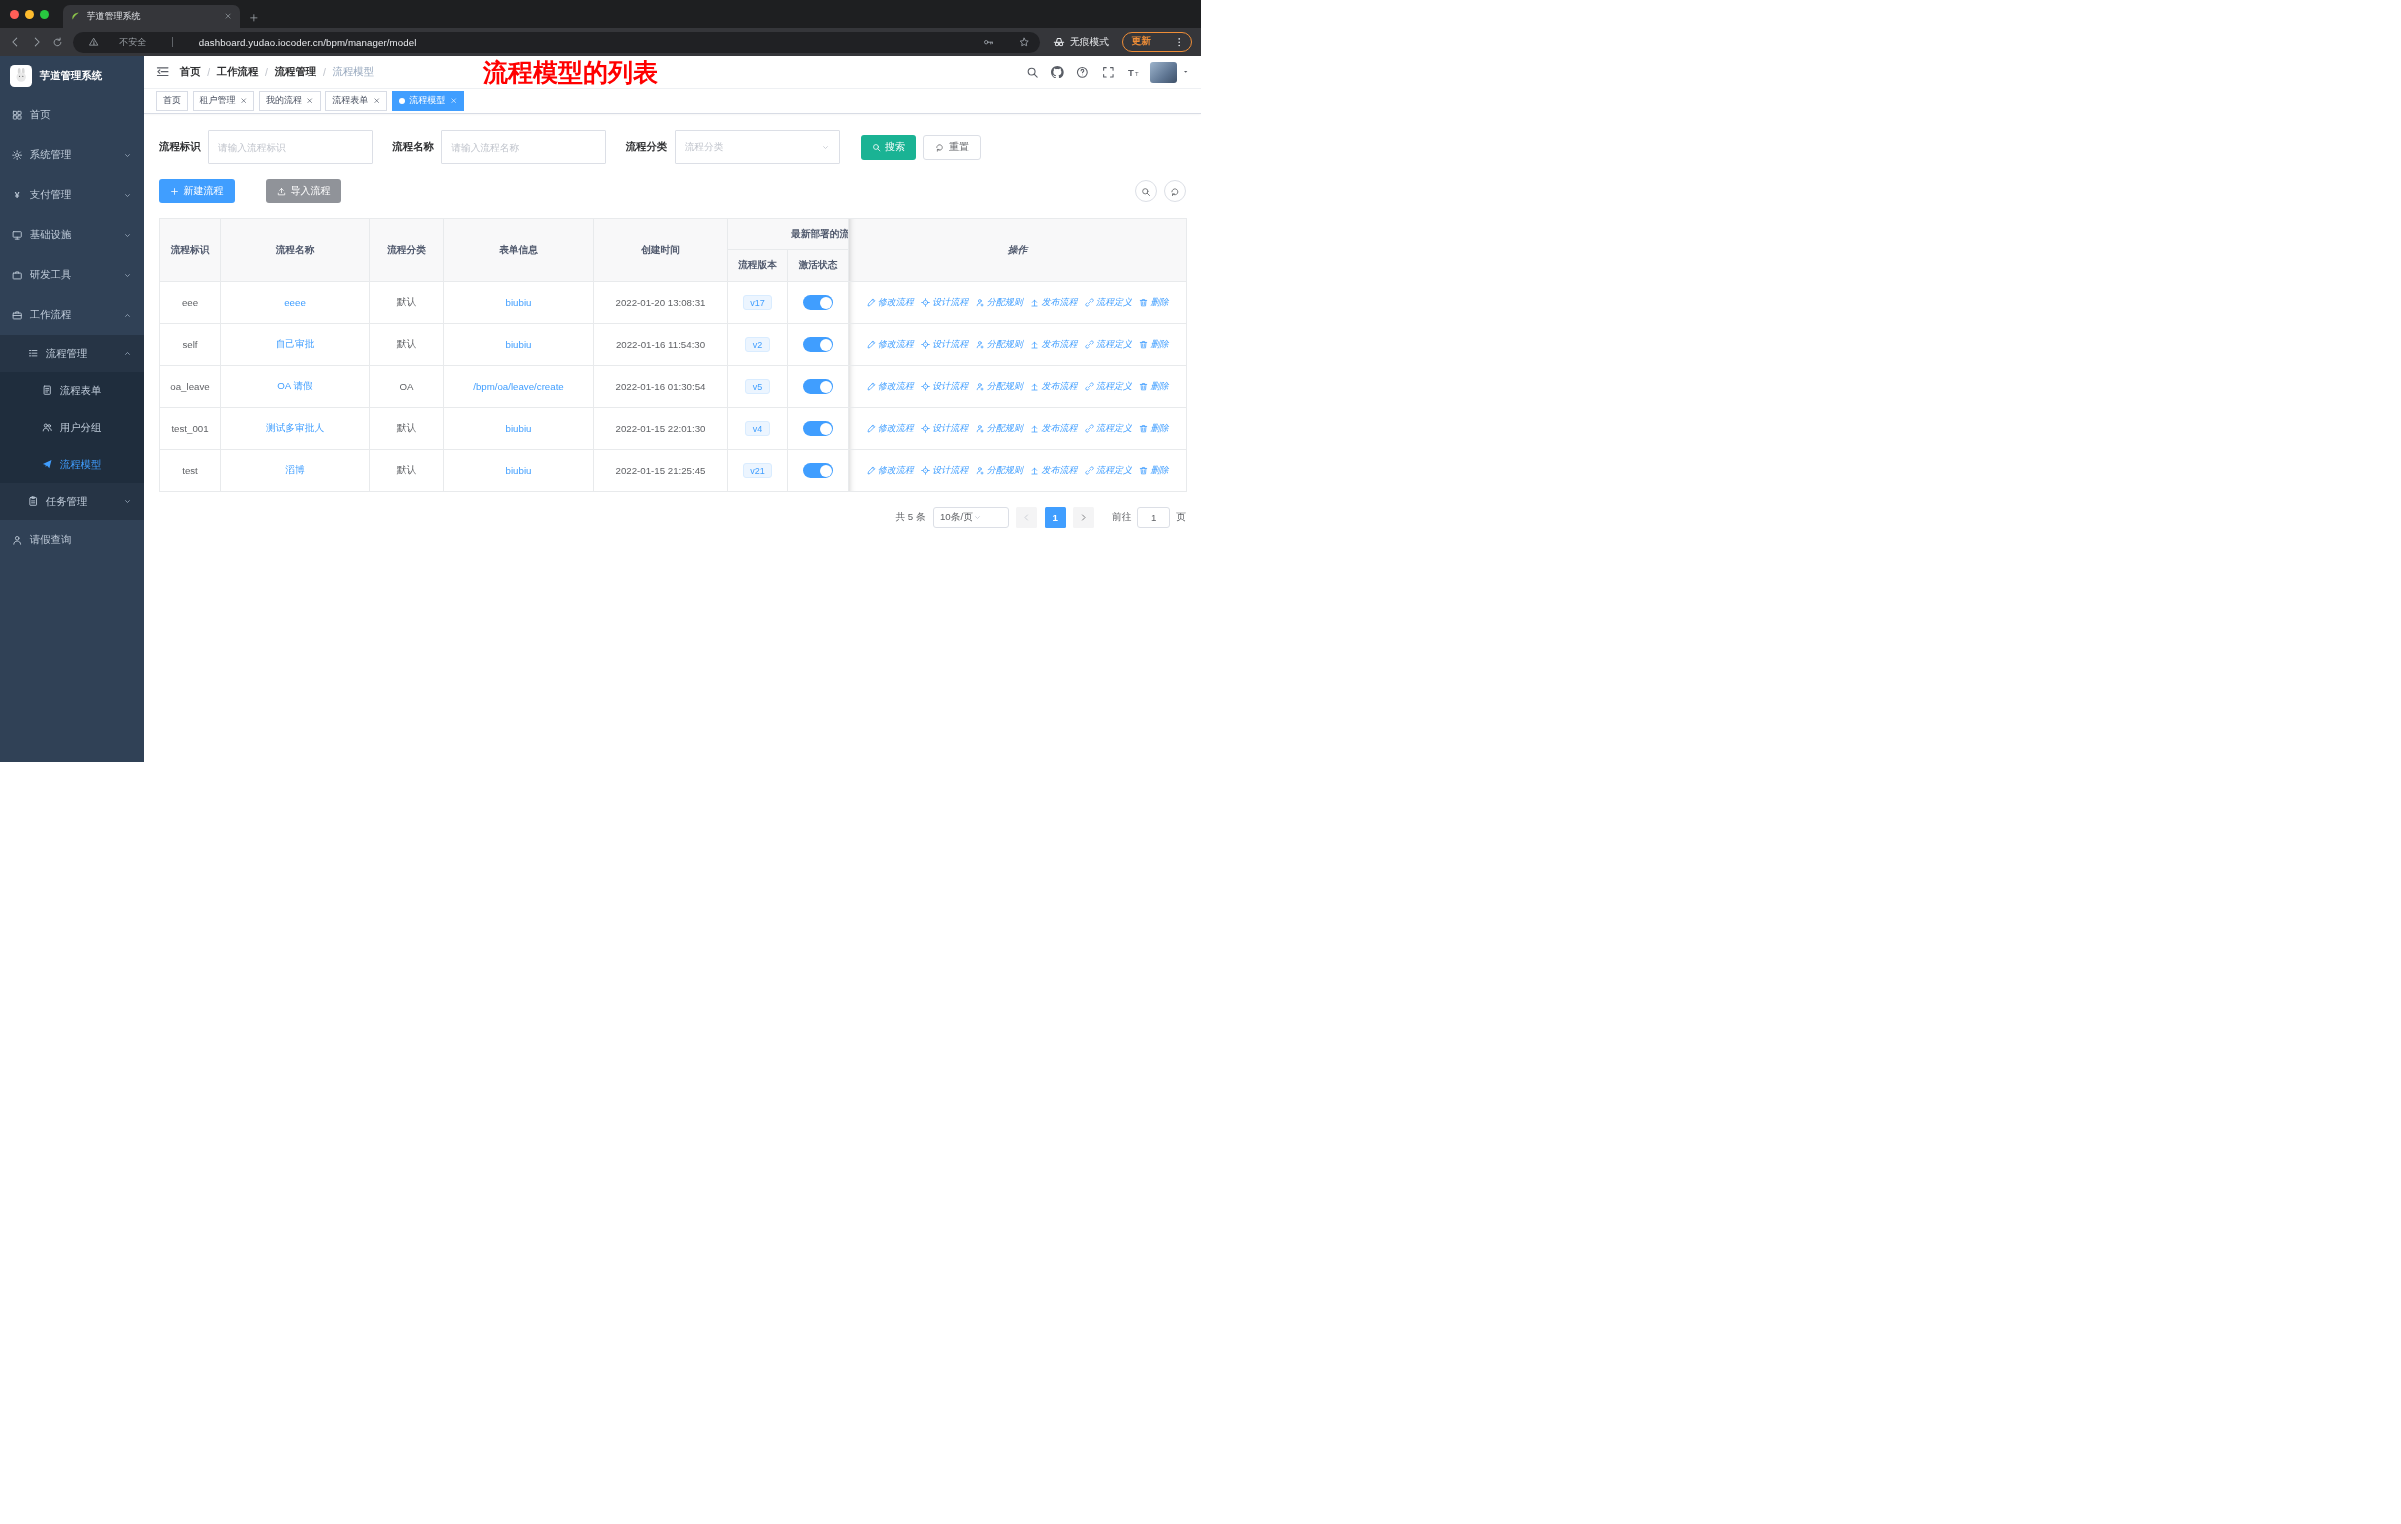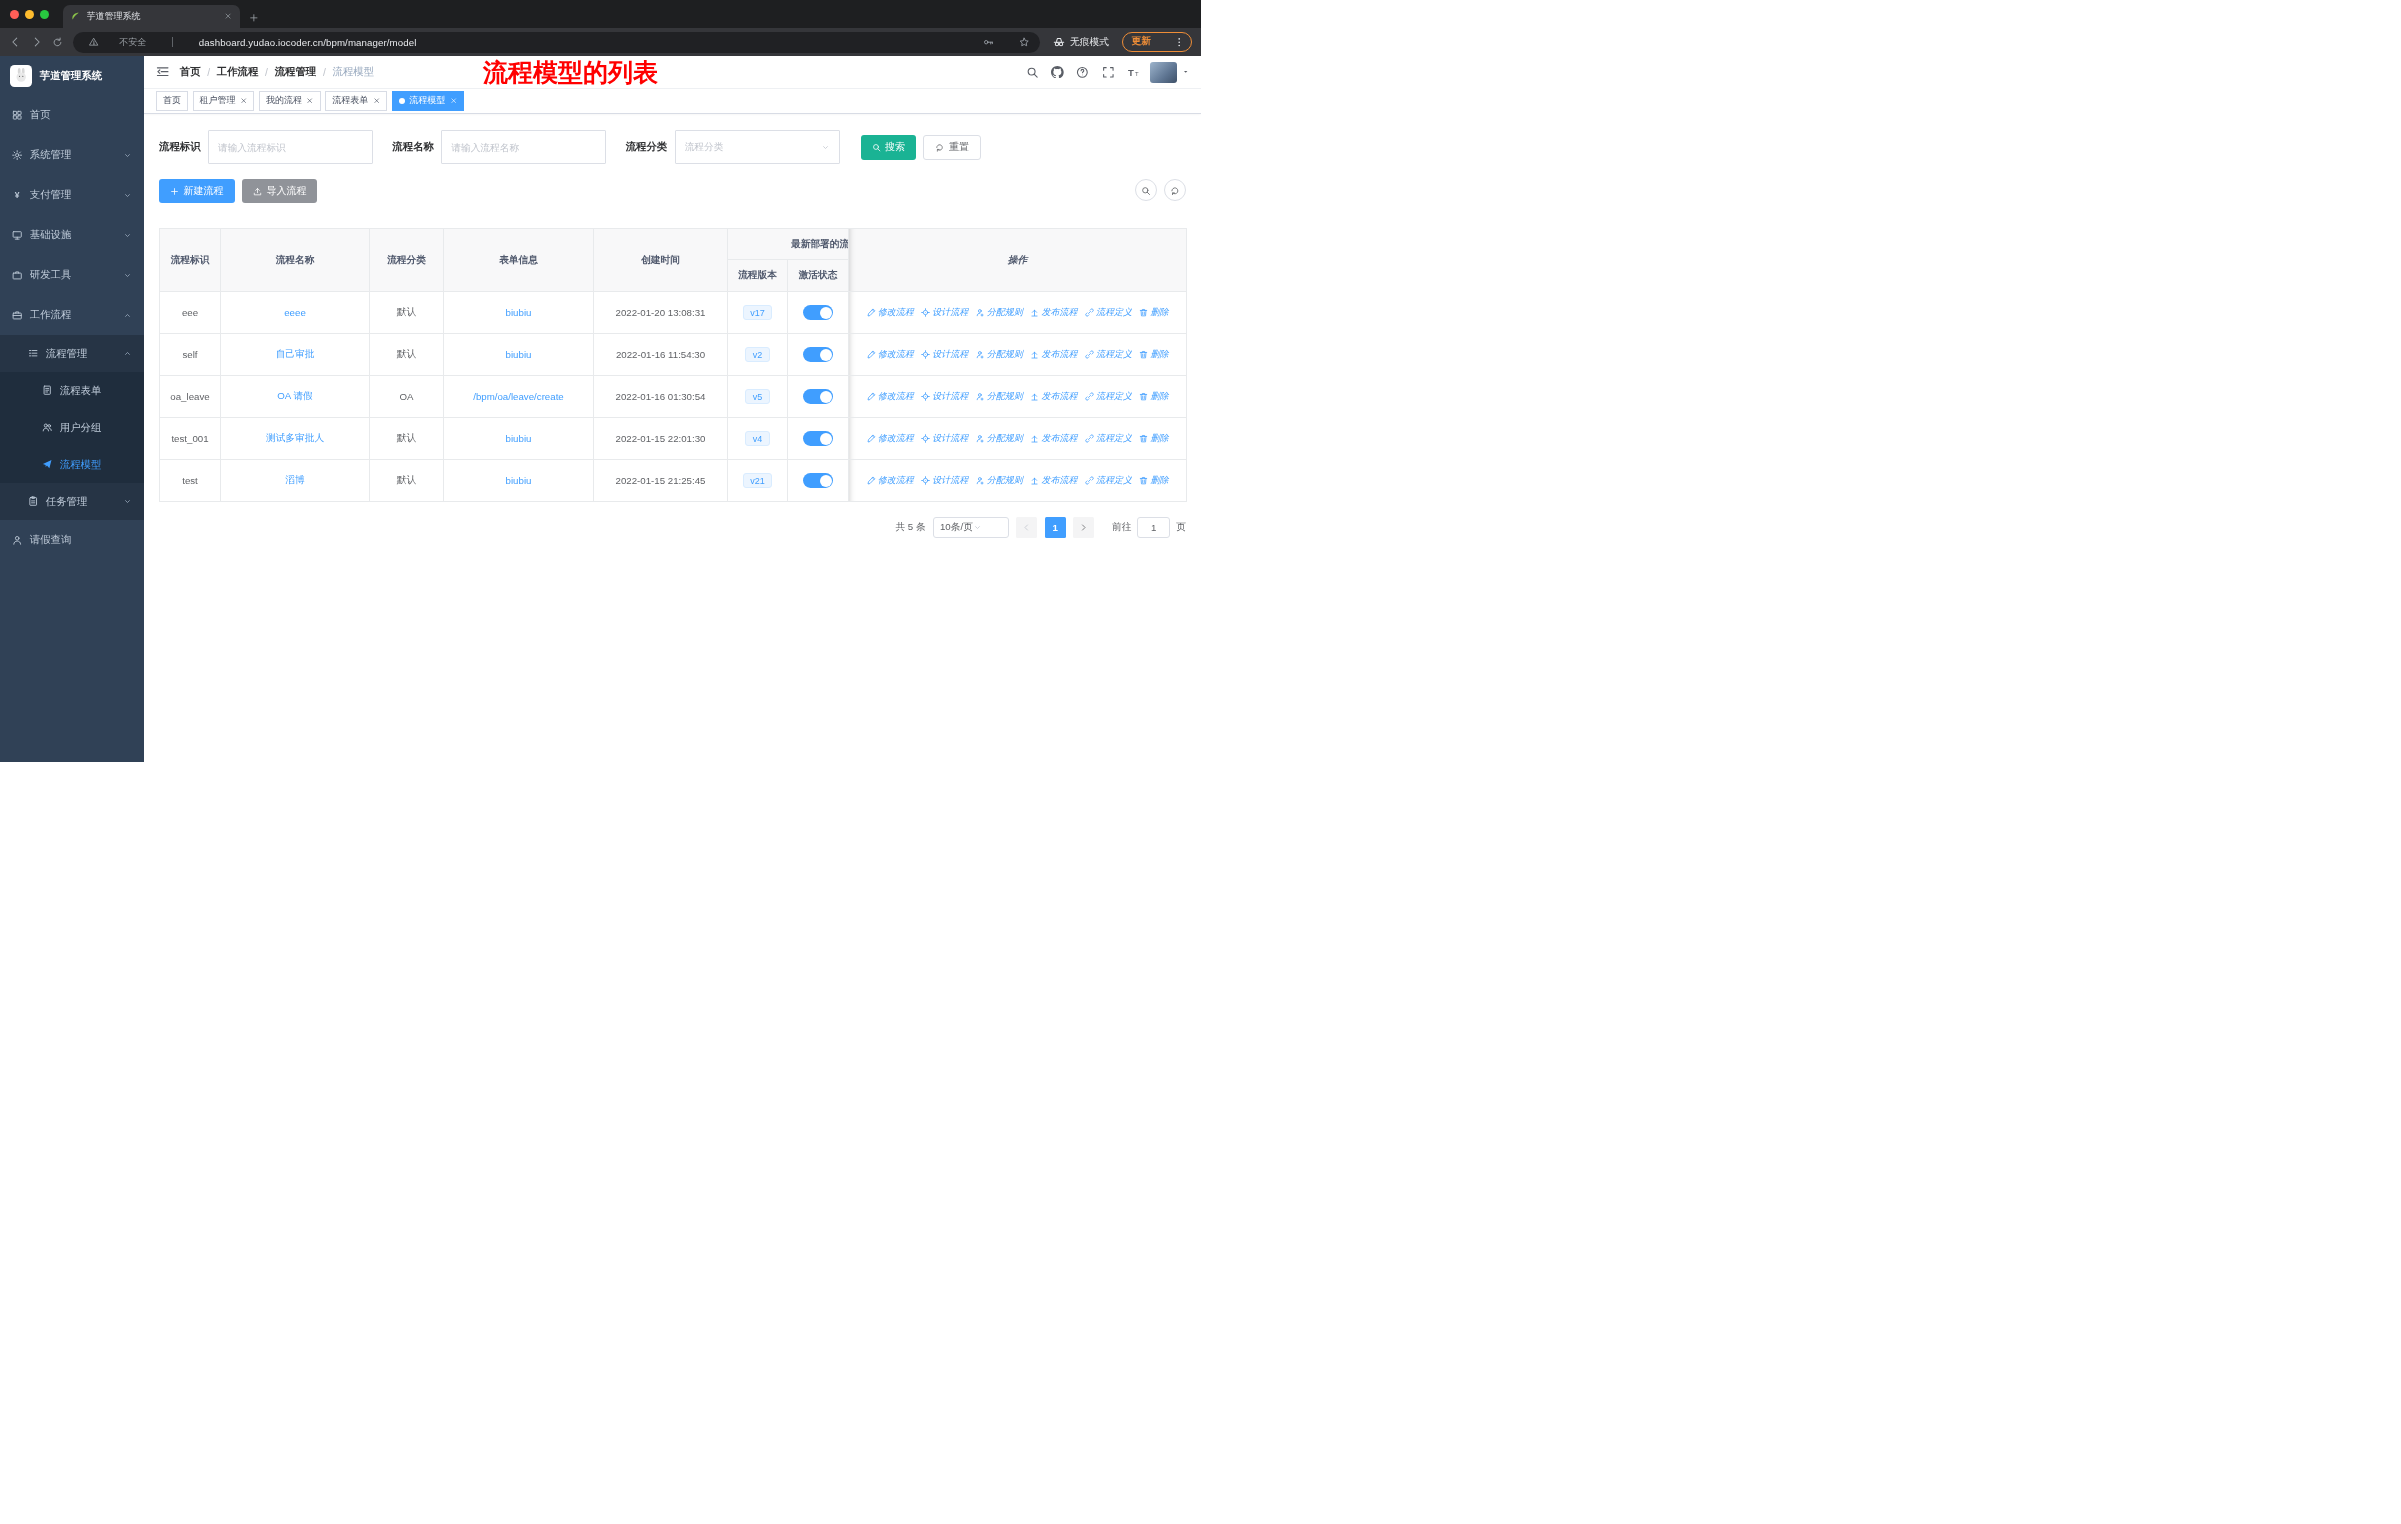--- a/index.html
+++ b/index.html
@@ -73,21 +73,21 @@
   .f-label { font-size:10.4px; font-weight:700; color:#303133; margin-right:7.4px; white-space:nowrap; }
   .f-input, .f-select { width:165px; height:25px; border:0.7px solid #dcdfe6; border-radius:1px; padding:16px 9px; font-size:9.7px; color:#606266; background:#fff; outline:none; }
   .f-input::placeholder { color:#c0c4cc; }
   .f-select { display:flex; align-items:center; justify-content:space-between; cursor:pointer; }
   .sel-placeholder { color:#c0c4cc; }
   .sel-caret { color:#c0c4cc; }
   .btn { height:25px; border:none; border-radius:3px; font-size:10px; display:inline-flex; align-items:center; gap:4.5px; padding:0 11px; cursor:pointer; font-family:inherit; }
   .btn-search { background:#1ab394; color:#fff; margin-left:1.5px; }
   .btn-reset { background:#fff; color:#606266; border:0.7px solid #dcdfe6; margin-left:7.4px; }
 
-  .action-row { display:flex; margin-bottom:25px; }
+  .action-row { display:flex; align-items:center; margin-bottom:15px;gap:24px; }
   .btn-create { background:#409eff; color:#fff; height:24px; }
   .btn-import { background:#909399; color:#fff; height:24px; margin-left:7.4px; }
   .round-btns { margin-left:auto; display:flex; gap:7.4px; }
   .round-btn { width:22px; height:22px; border-radius:50%; border:0.7px solid #dcdfe6; background:#fff; color:#606266; display:flex; align-items:center; justify-content:center; cursor:pointer; }
 
   
   table { width:1027px; border-collapse:collapse; table-layout:fixed; font-size:9.7px; color:#606266; }
   th, td { border:0.7px solid #e8eaec; text-align:center; padding:0 4.5px; }
   thead th { background:#f8f8f9; color:#515a6e; font-weight:700; }
   thead tr:first-child th { height:31px; }

